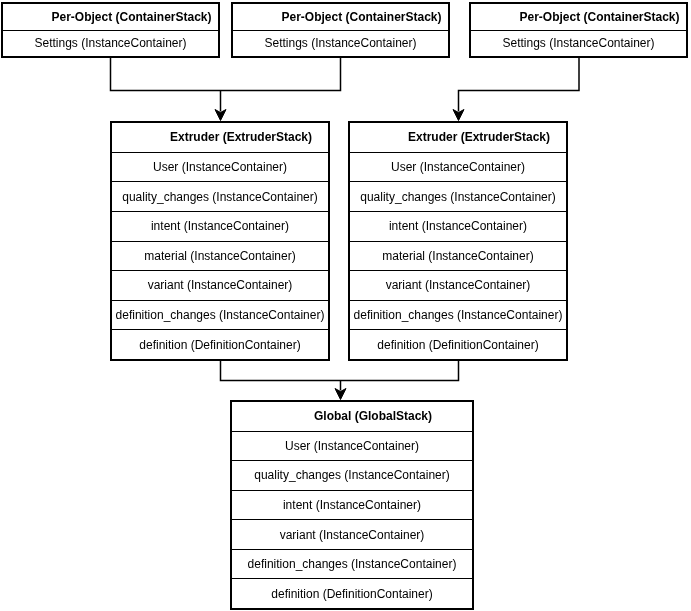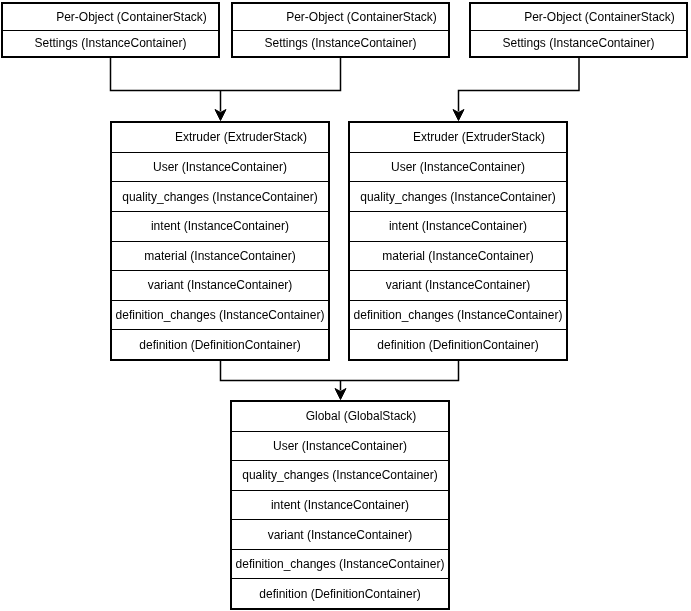--- a/index.html
+++ b/index.html
@@ -34,29 +34,29 @@
     align-items: center;
     justify-content: center;
     font-size: 12px;
     line-height: 1;
     white-space: nowrap;
     overflow: hidden;
     color: #000000;
     background: #ffffff;
   }
   .cell + .cell { border-top: 1.5px solid #000000; }
-  .box-header { font-weight: normal; padding-left: 42px; }
+  .box-header { font-weight: bold; padding-left: 42px; }
 
   
   #per1   { left: 1px;   top: 2px;   width: 219px; height: 56px; }
   #per2   { left: 231px; top: 2px;   width: 219px; height: 56px; }
   #per3   { left: 469px; top: 2px;   width: 219px; height: 56px; }
   #ext1   { left: 110px; top: 121px; width: 220px; height: 240px; }
   #ext2   { left: 348px; top: 121px; width: 220px; height: 240px; }
-  #global { left: 230px; top: 400px; width: 220px; height: 210px; }
+  #global { left: 230px; top: 400px; width: 244px; height: 210px; }
 </style>
 </head>
 <body>
 
 <div class="canvas">
 
   <svg class="connectors" width="691" height="611" viewBox="0 0 691 611">
 
     <path d="M110.5,57.5 V90.5 H340.5 V57.5 M220.5,90.5 V111.5" fill="none" stroke="#000000" stroke-width="1.5"></path>
     <polygon points="220.5,120.5 215,109.5 220.5,112.5 226,109.5" fill="#000000" stroke="#000000"></polygon>

